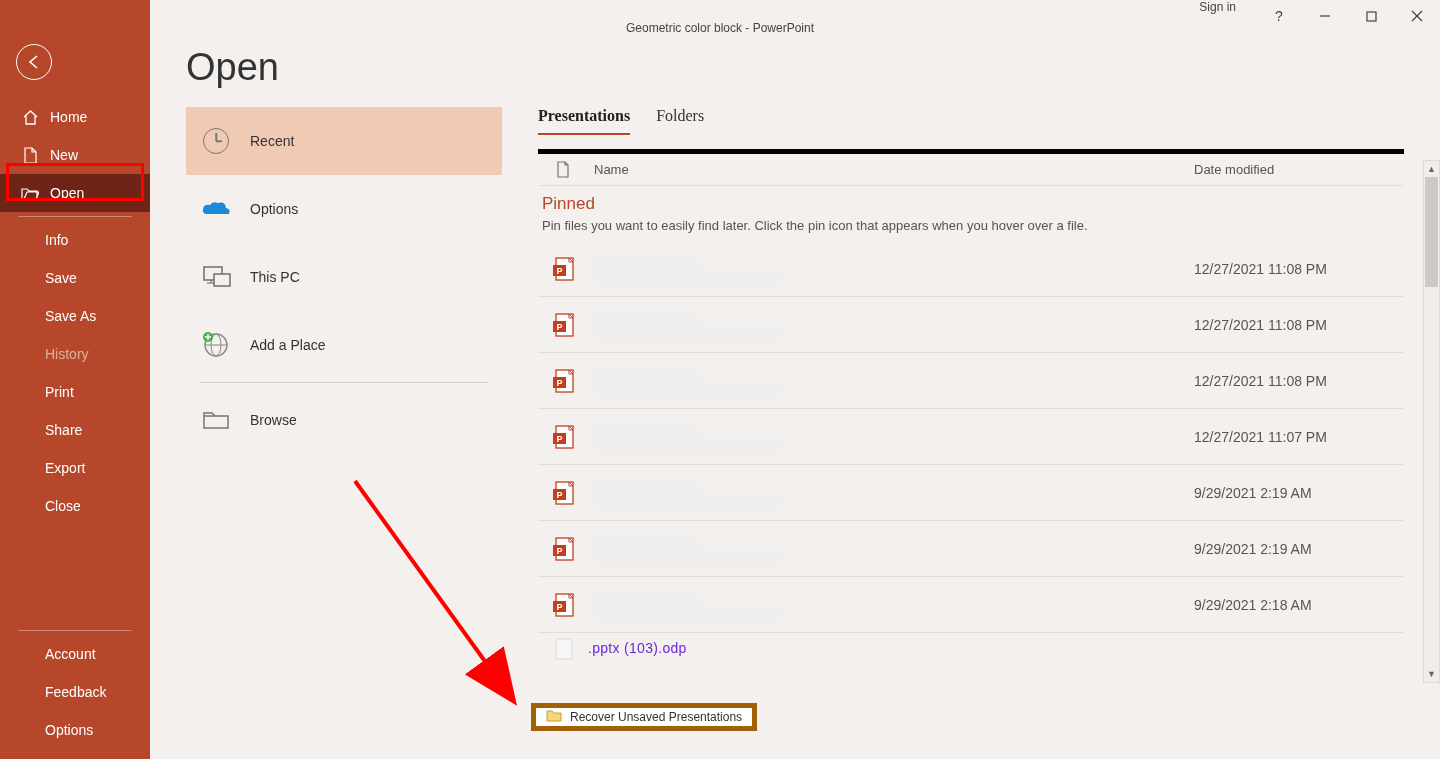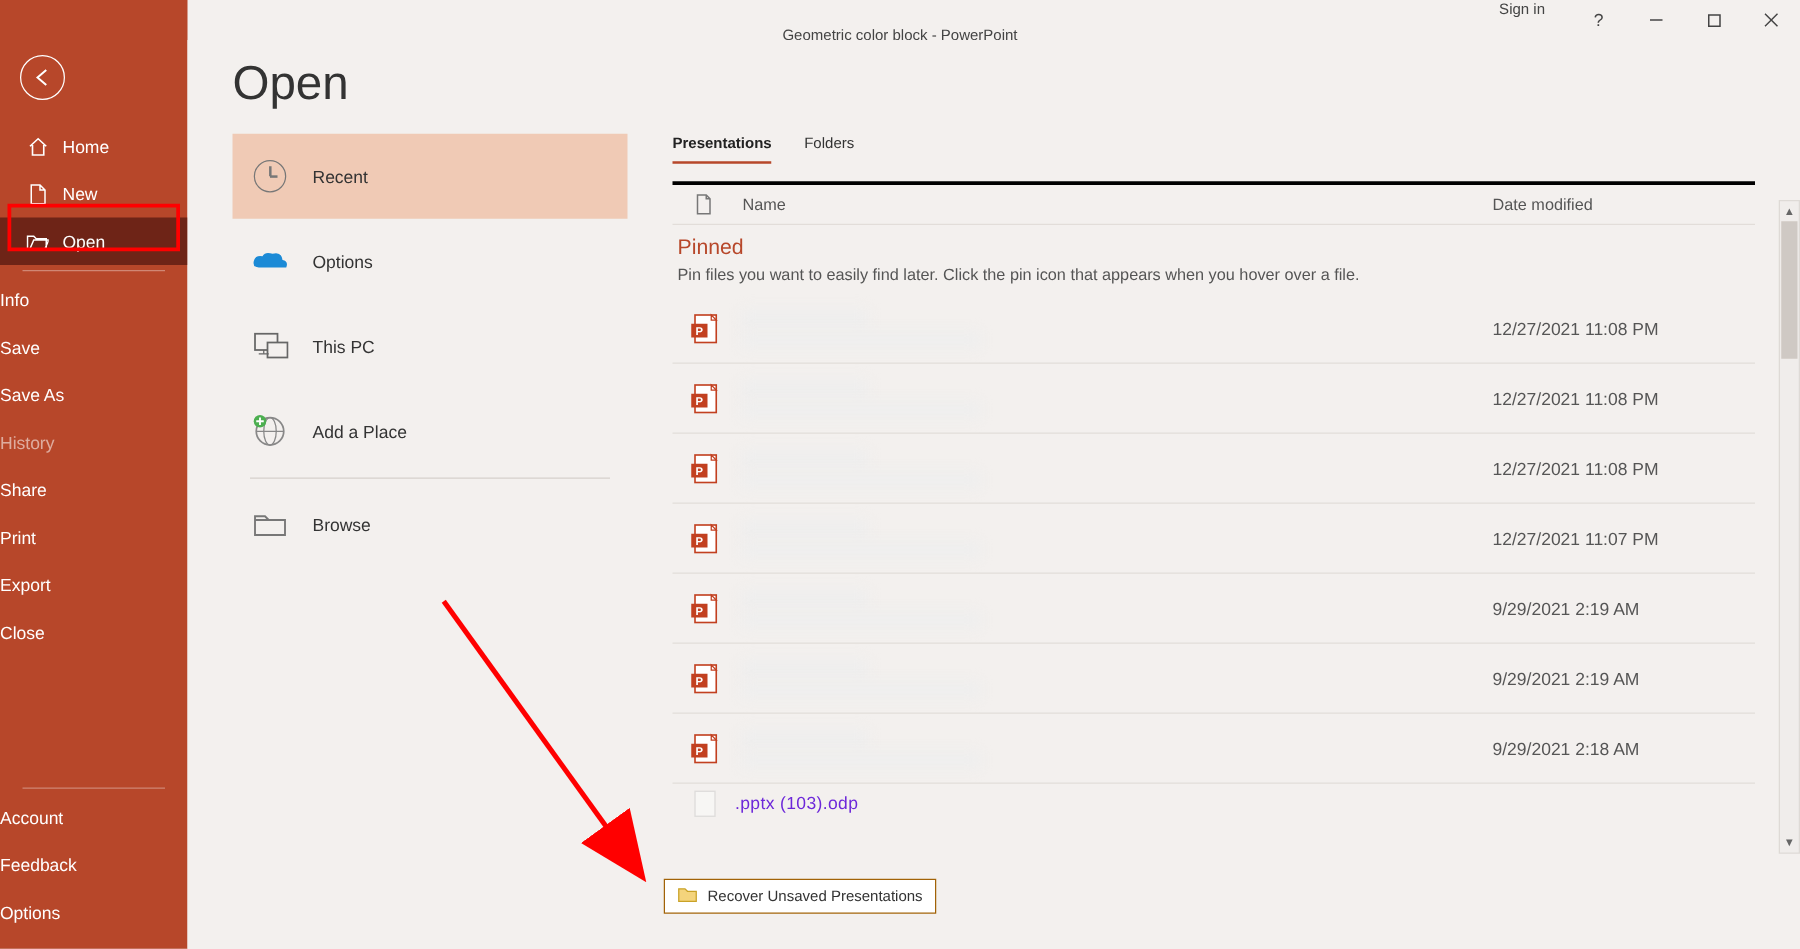--- a/index.html
+++ b/index.html
@@ -10,42 +10,42 @@
 .titlebar .right { position: absolute; right: 0; display: flex; }
 .titlebar .signin { font-size: 12px; color: #444; margin-right: 20px; }
 .win-btn { width: 46px; height: 32px; display: flex; align-items: center; justify-content: center; font-size: 14px; color: #444; }
 .win-btn svg { stroke: #444; }
 
 .sidebar { position: absolute; top: 0; left: 0; bottom: 0; width: 150px; background: #b7472a; color: #fff; padding-top: 44px; }
 .sidebar .back { width: 36px; height: 36px; border: 1.5px solid #fff; border-radius: 50%; margin-left: 16px; margin-bottom: 18px; display: flex; align-items: center; justify-content: center; }
 .sidebar .item { height: 38px; display: flex; align-items: center; padding-left: 20px; font-size: 14px; }
 .sidebar .item.selected { background: #6e2417; }
 .sidebar .item .icon { width: 20px; height: 20px; margin-right: 10px; display: flex; align-items: center; justify-content: center; }
-.sidebar .subitem { height: 38px; display: flex; align-items: center; font-size: 14px; }
+.sidebar .subitem { height: 38px; display: flex; align-items: center; padding-left: 45px; font-size: 14px; }
 .sidebar .subitem.disabled { color: rgba(255,255,255,0.55); }
 .sidebar hr { border: none; border-top: 1px solid rgba(255,255,255,0.35); margin: 4px 18px; }
 .sidebar .bottom { position: absolute; bottom: 10px; left: 0; right: 0; }
 .sidebar .red-highlight { position: absolute; top: 163px; left: 6px; width: 138px; height: 38px; border: 3px solid #ff0000; pointer-events: none; }
 
 .main { position: absolute; top: 32px; left: 150px; right: 0; bottom: 0; background: #f3f0ee; padding: 14px 36px 0 36px; }
 .main h1 { font-size: 38px; font-weight: 300; color: #333; margin-bottom: 18px; }
 
 .columns { display: flex; }
 .sources { width: 316px; }
 .source-item { height: 68px; display: flex; align-items: center; padding-left: 14px; font-size: 14px; color: #333; }
 .source-item.selected { background: #f0cab5; }
 .source-item .sicon { width: 32px; height: 32px; margin-right: 18px; display: flex; align-items: center; justify-content: center; }
 .source-divider { border: none; border-top: 1px solid #d6d0cc; margin: 3px 14px; }
 
 .filescol { flex: 1; margin-left: 36px; position: relative; }
 .tabs { display: flex; gap: 26px; margin-bottom: 14px; }
-.tab { font-size: 12px; color: #333; padding-bottom: 8px; }
+.tab { font-size: 16px; color: #333; padding-bottom: 8px; font-family: Liberation Serif, serif; }
 .tab.active { font-weight: 600; border-bottom: 2px solid #b7472a; color: #222; }
 
-.listwrap { position: relative; border-top: 3px solid #000000; }
+.listwrap { position: relative; border-top: 5px solid #000000; }
 .listheader { height: 32px; display: flex; align-items: center; font-size: 13px; color: #555; border-bottom: 1px solid #e2ddd9; }
 .listheader .hicon { width: 50px; display:flex; justify-content:center; }
 .listheader .hname { flex: 1; padding-left: 6px; }
 .listheader .hmod { width: 210px; }
 
 .section-title { color: #b7472a; font-size: 17px; margin: 8px 0 4px 4px; }
 .pin-hint { font-size: 13px; color: #555; margin: 0 0 8px 4px; }
 
 .fileitem { height: 56px; border-bottom: 1px solid #e2ddd9; display: flex; align-items: center; }
 .fileitem .ficon { width: 50px; display:flex; justify-content:center; }
@@ -55,21 +55,21 @@
 .fileitem .fmod { width: 210px; font-size: 14px; color: #555; }
 
 .lastpartial { height: 30px; display:flex; align-items:center; }
 .lastpartial .ficon { width:50px; display:flex; justify-content:center; opacity:0.4; }
 .lastpartial .ftxt { font-size: 14px; color: #6d28d9; letter-spacing: 0.3px; }
 
 .scrollbar { position: absolute; right: 0; top: 160px; bottom: 76px; width: 17px; background: #f0edeb; border:1px solid #dedad6; }
 .scrollbar .arrow { height: 16px; display:flex; align-items:center; justify-content:center; font-size:9px; color:#666; }
 .scrollbar .thumb { position:absolute; top:16px; left:1px; right:1px; height: 110px; background:#cfc9c4; }
 
-.recover { position: absolute; left: 531px; bottom: 28px; height: 28px; border: 1px solid #a16207; background: #fff; display:flex; align-items:center; padding: 0 10px; font-size: 12px; color:#333; gap:8px; }
+.recover { position: absolute; left: 531px; bottom: 28px; height: 28px; border: 5px solid #a16207; background: #fff; display:flex; align-items:center; padding: 0 10px; font-size: 12px; color:#333; gap:8px; }
 
 .annot-arrow { position: absolute; left: 350px; top: 476px; pointer-events:none; }
 .annot-arrow svg { overflow: visible; }
 
 .clock-icon { width:26px; height:26px; border:1.8px solid #777; border-radius:50%; position:relative; }
 .clock-icon::before { content:""; position:absolute; left:50%; top:50%; width:1.5px; height:8px; background:#777; transform-origin: bottom; transform: translate(-50%,-100%); }
 .clock-icon::after { content:""; position:absolute; left:50%; top:50%; width:6px; height:1.5px; background:#777; transform: translate(0,-50%); }
 </style>
 </head>
 <body>
@@ -135,24 +135,24 @@
   <div class="subitem">
       <span>Save</span>
     </div>
   <div class="subitem">
       <span>Save As</span>
     </div>
   <div class="subitem disabled">
       <span>History</span>
     </div>
   <div class="subitem">
+      <span>Print</span>
+    </div>
+  <div class="subitem">
       <span>Share</span>
-    </div>
-  <div class="subitem">
-      <span>Print</span>
     </div>
   <div class="subitem">
       <span>Export</span>
     </div>
   <div class="subitem">
       <span>Close</span>
     </div>
   <div class="bottom">
     <hr>
     <div class="subitem">

